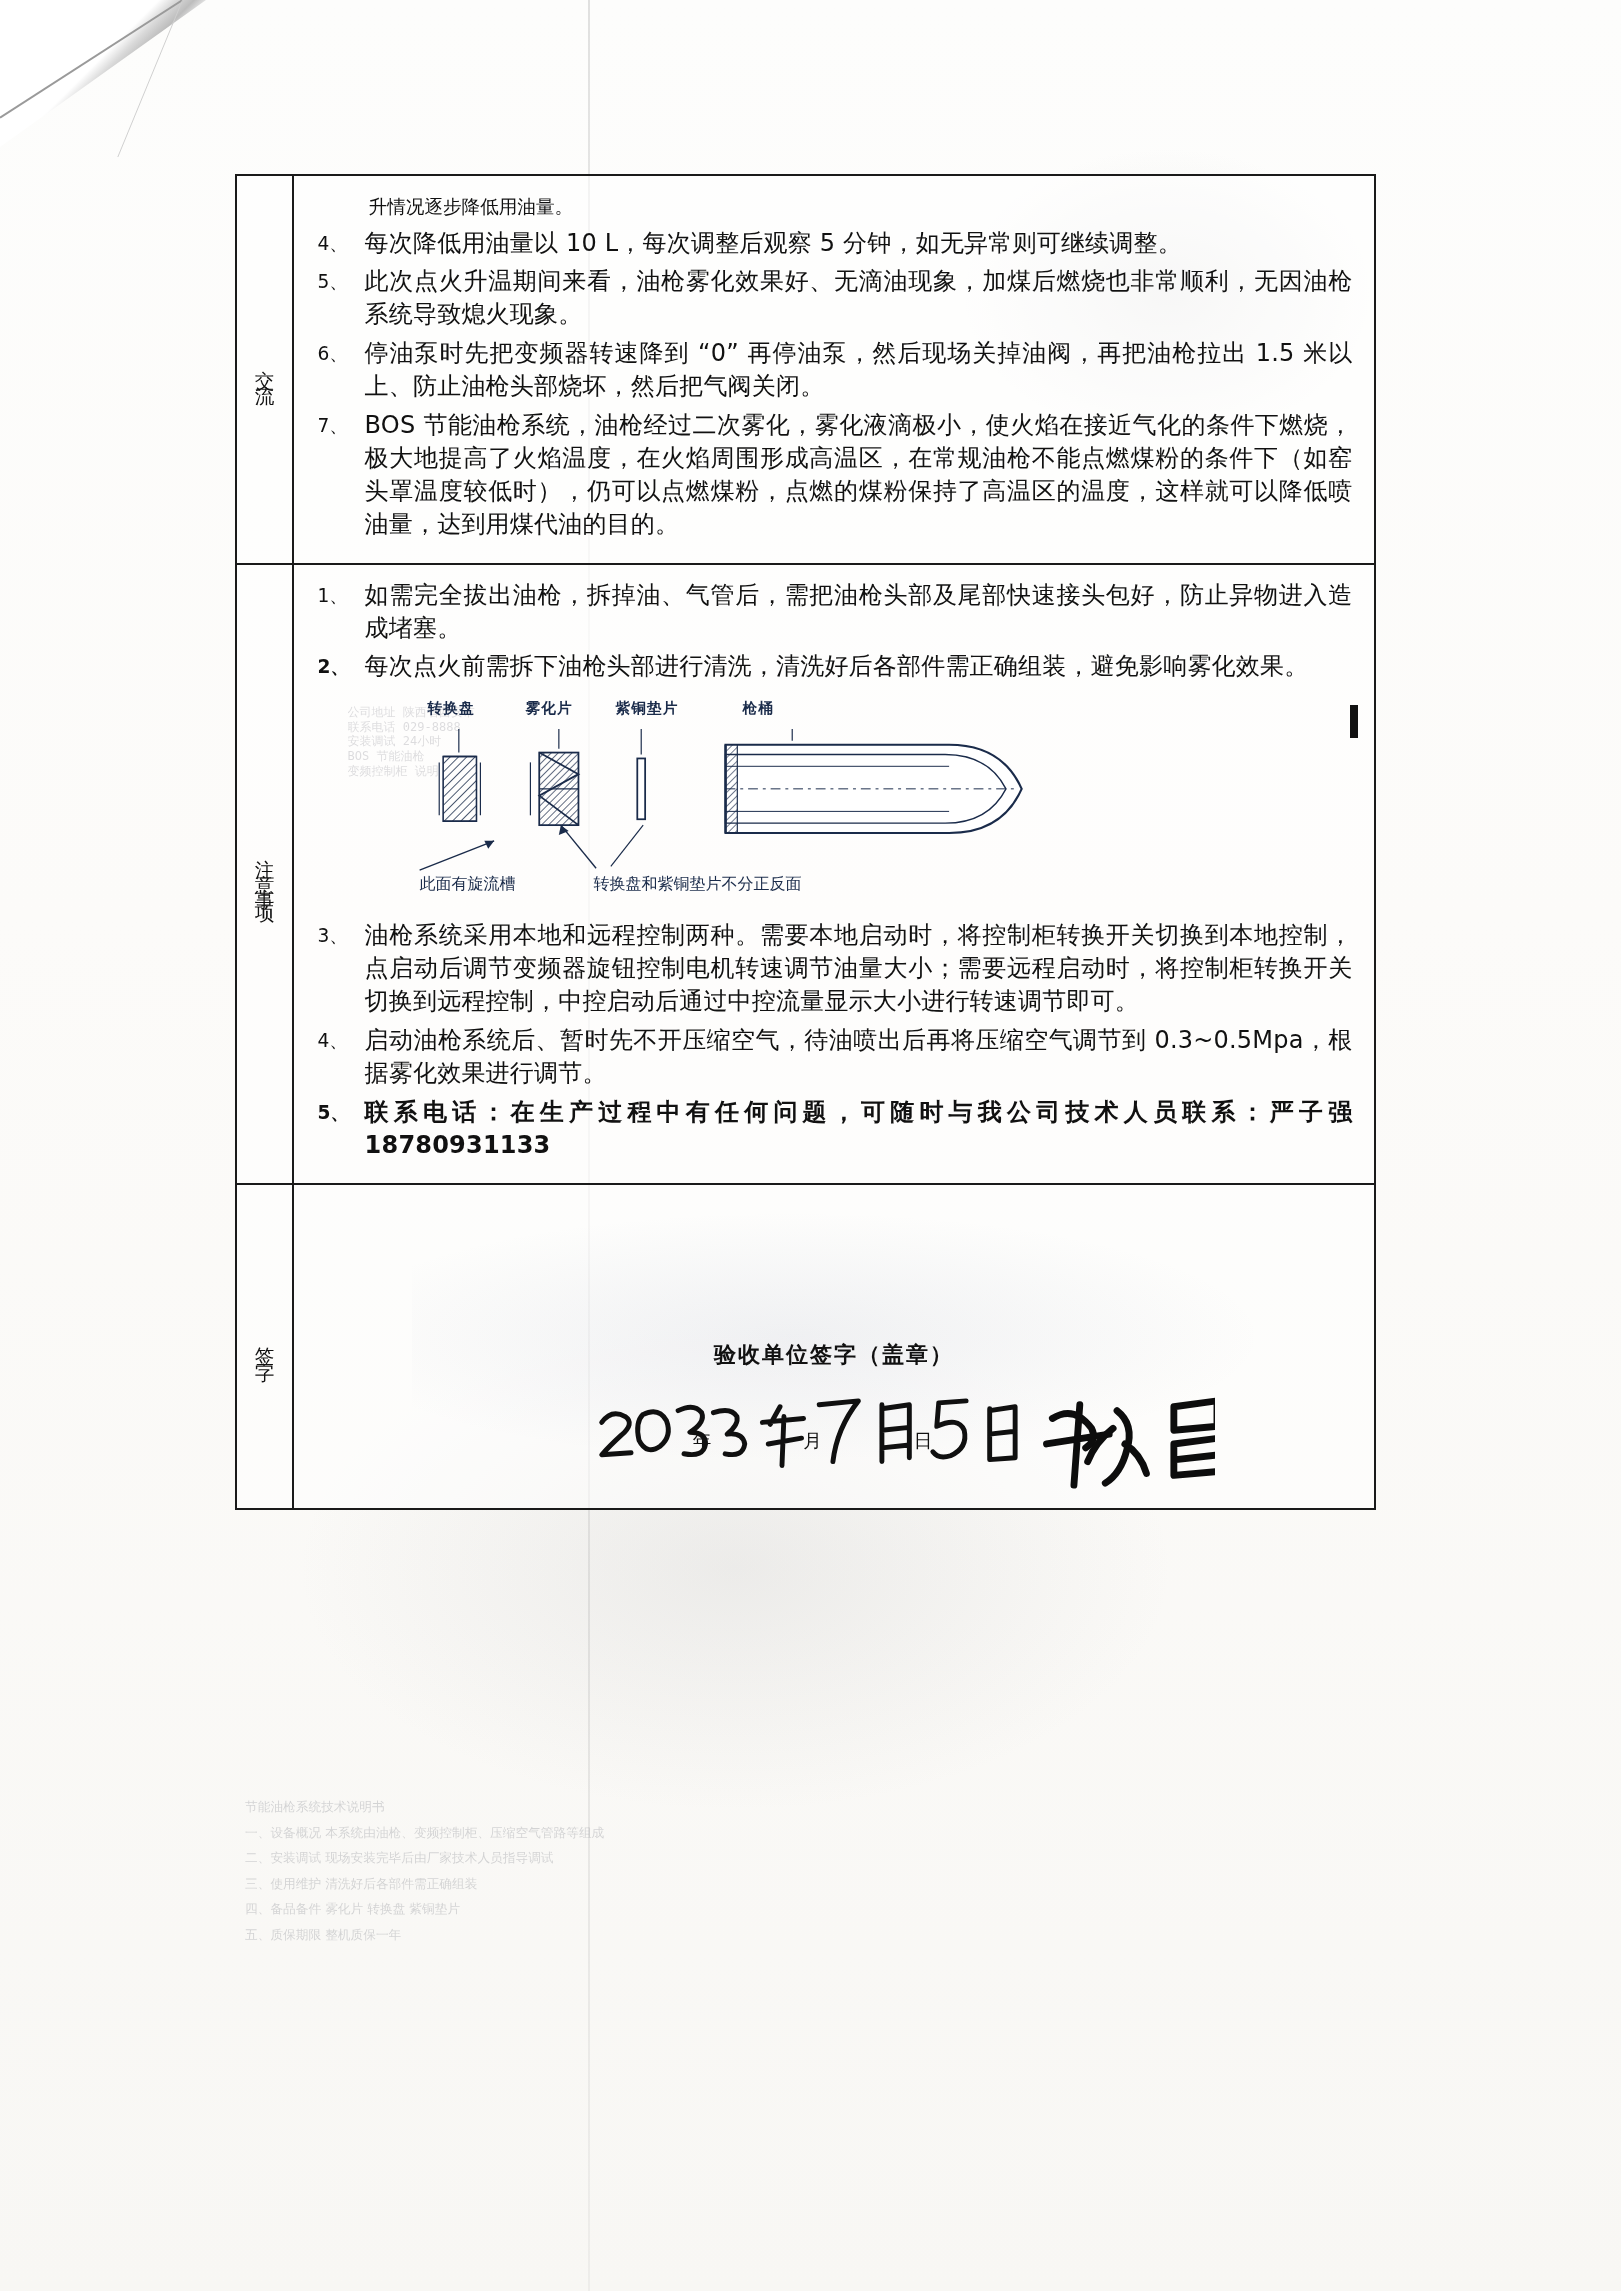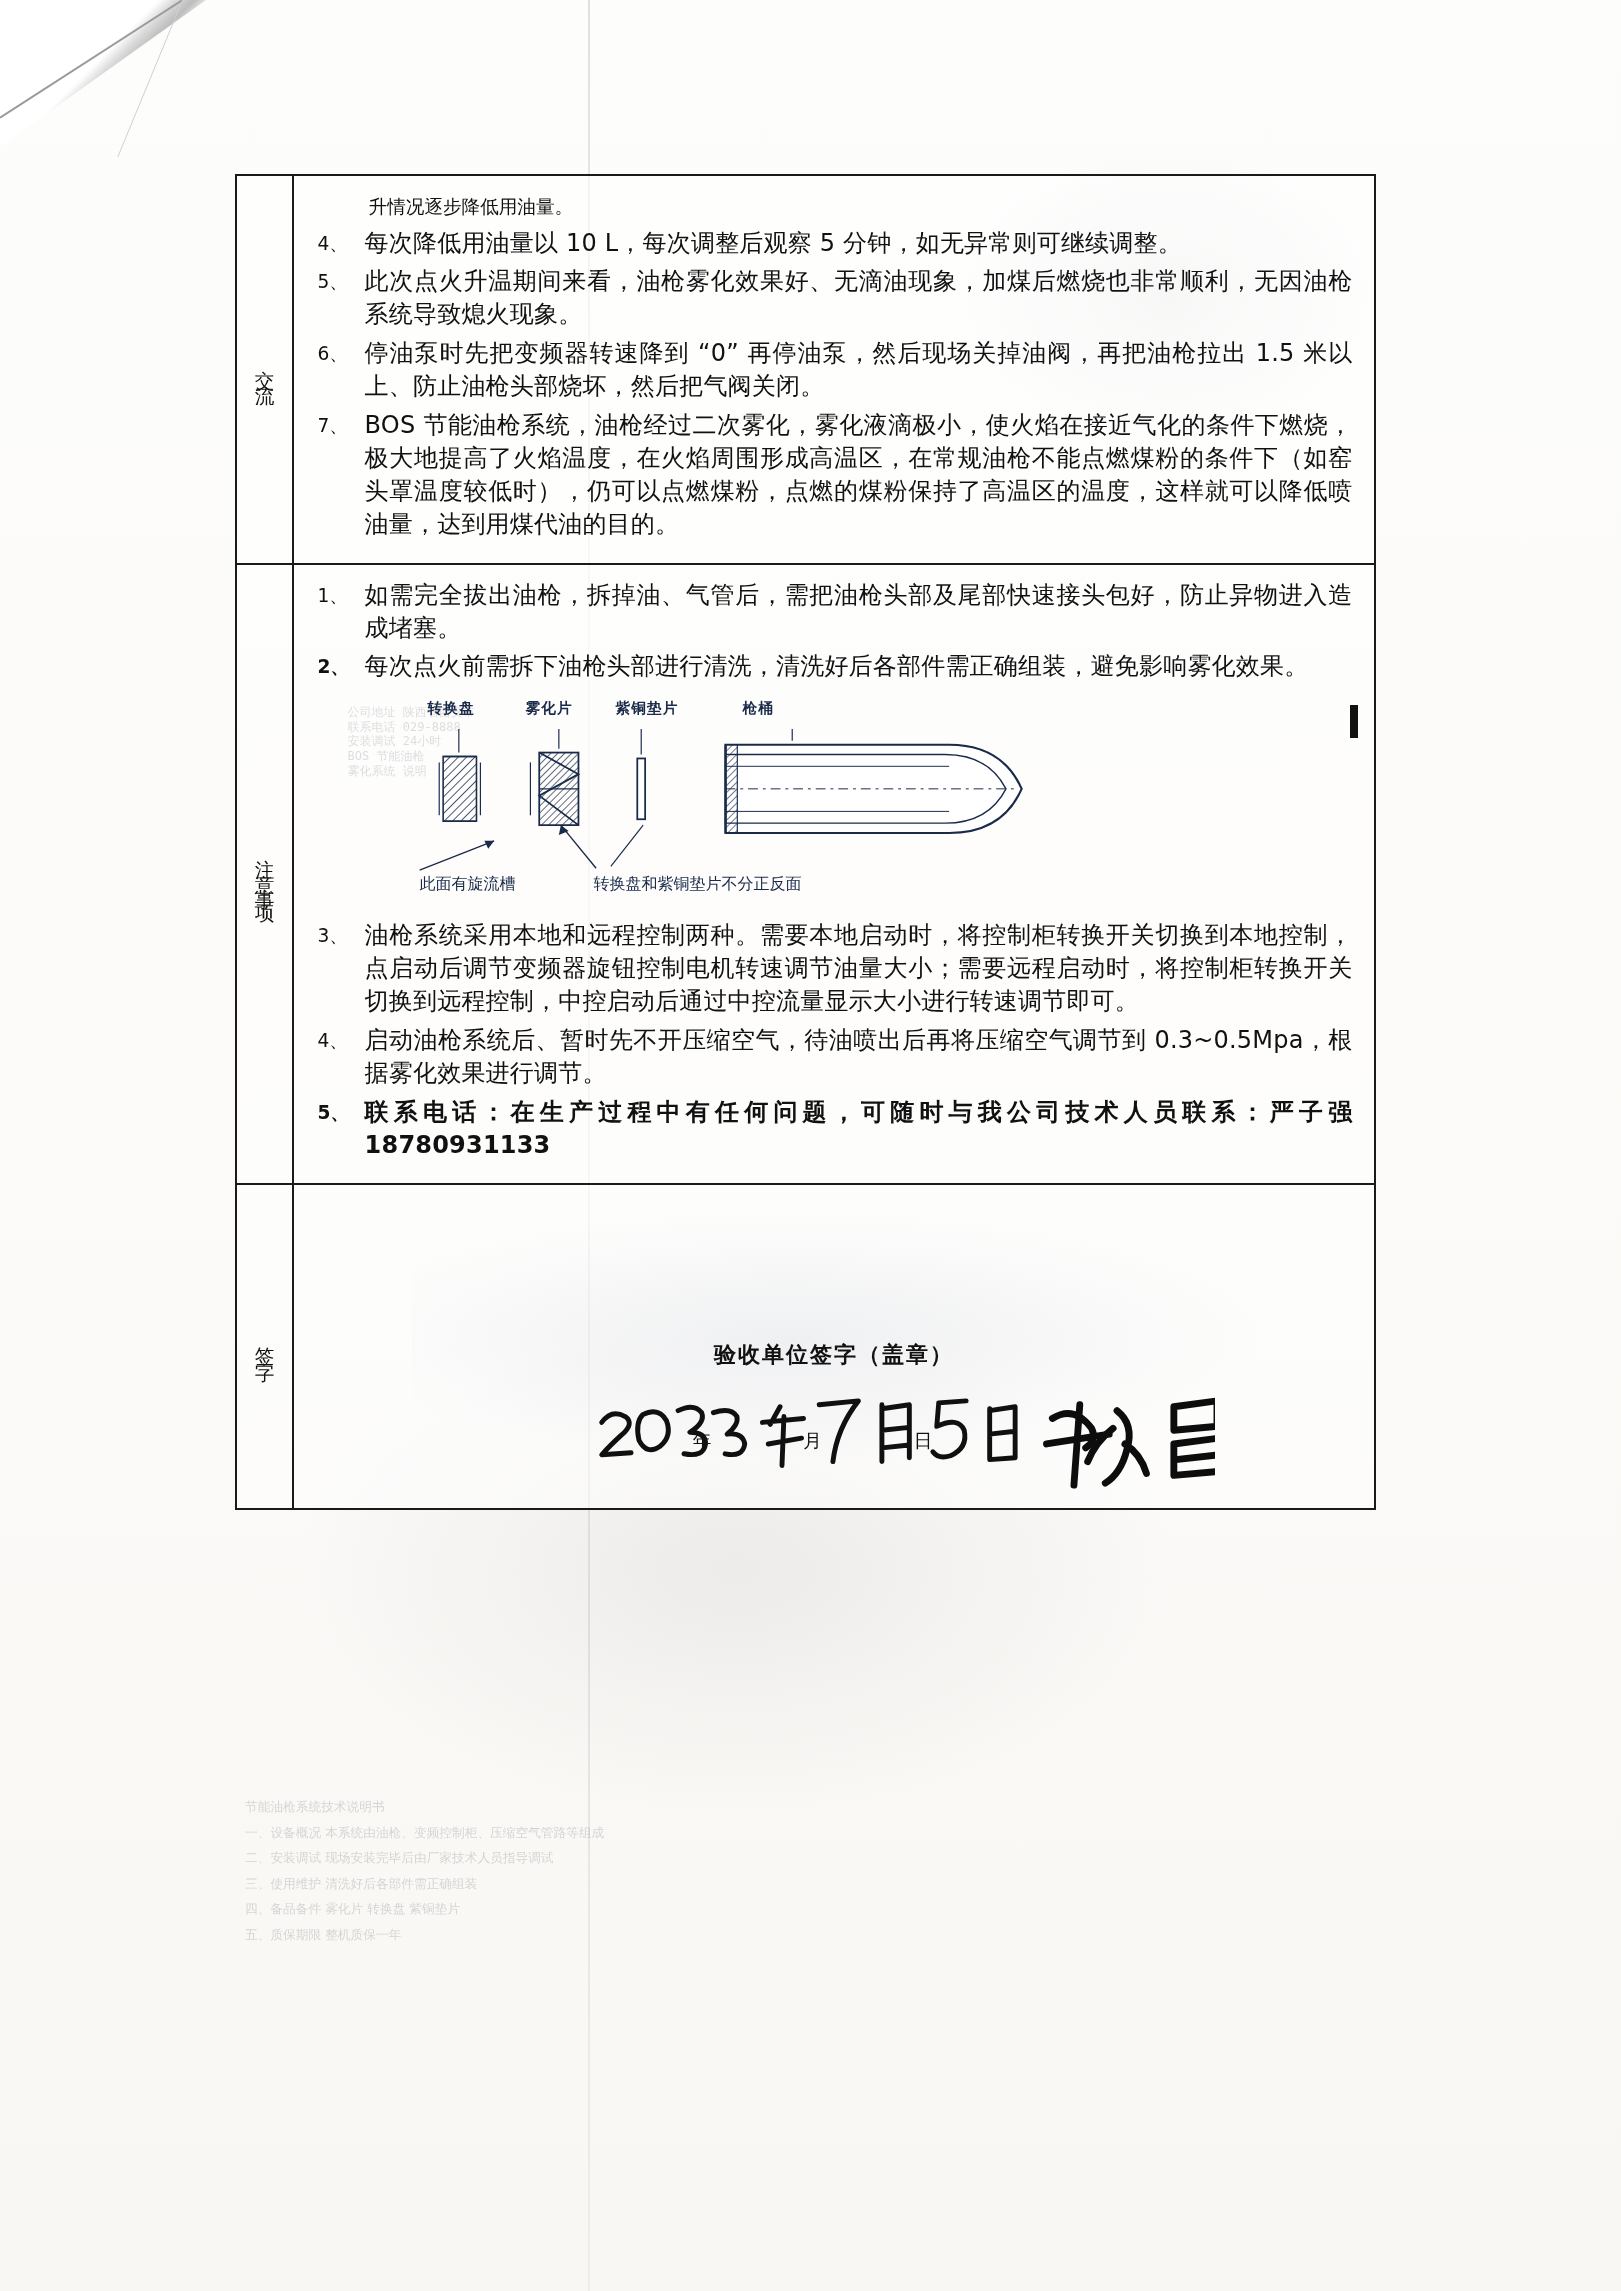--- a/index.html
+++ b/index.html
@@ -281,21 +281,21 @@
         </ul>
 
         <div class="figure-wrap">
           <div class="black-tick"></div>
 
           <div class="fig-ghost">
             <span>公司地址 陕西省西安市</span><br>
             <span>联系电话 029-8888</span><br>
             <span>安装调试 24小时</span><br>
             <span>BOS 节能油枪</span><br>
-            <span>雾化系统 说明</span>
+            <span>变频控制柜 说明</span>
           </div>
 
           <div class="fig-label" style="left:116px; top:2px;">转换盘</div>
           <div class="fig-label" style="left:214px; top:2px;">雾化片</div>
           <div class="fig-label" style="left:304px; top:2px;">紫铜垫片</div>
           <div class="fig-label" style="left:431px; top:2px;">枪桶</div>
 
           <svg viewBox="0 0 720 170" style="position:absolute;left:88px;top:25.5px;width:706px;height:167px;">
 
             <defs>

